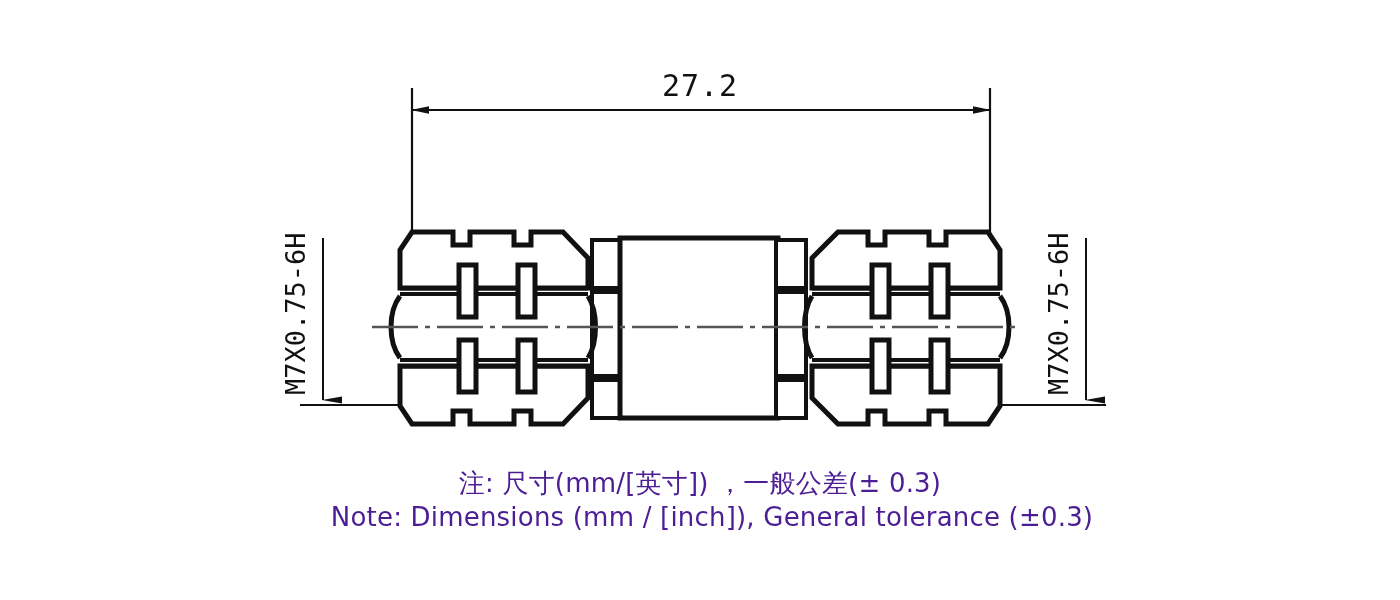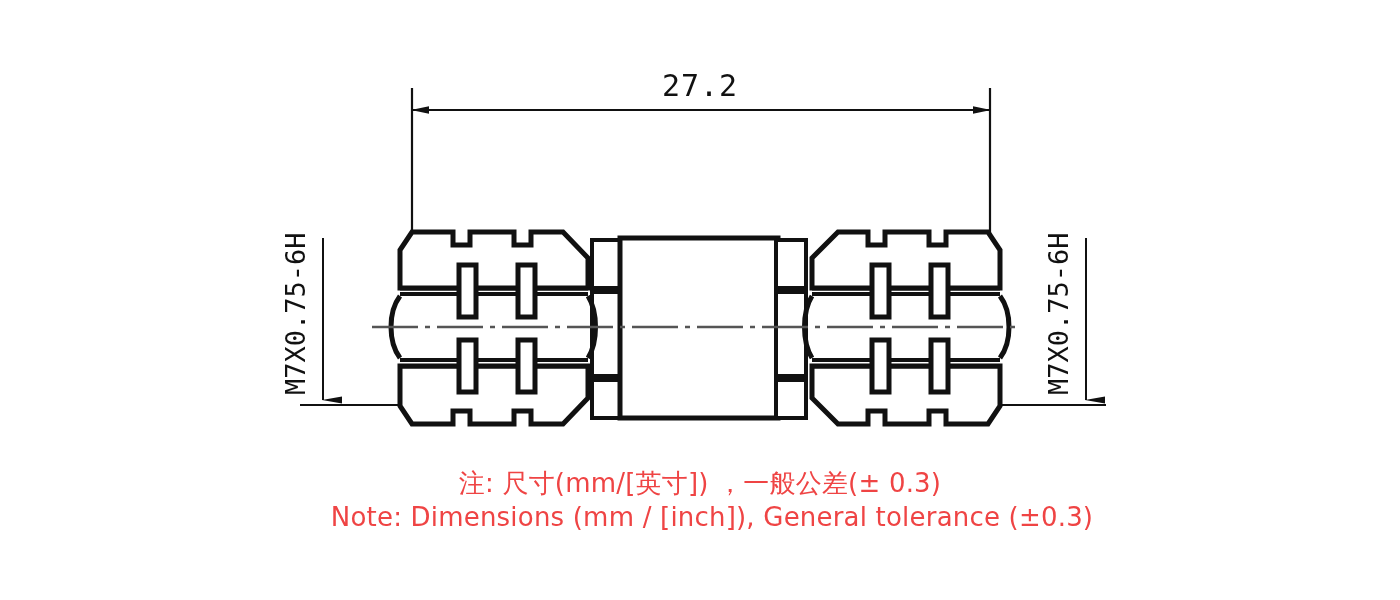--- a/index.html
+++ b/index.html
@@ -23,21 +23,21 @@
     display: block;
     width: 1400px;
     height: 600px;
   }
   .note-block {
     position: absolute;
     left: 0;
     top: 466px;
     width: 1400px;
     text-align: center;
-    color: #ef4444;
+    color: #4c1d95;
   }
   .note-line-cn {
     font-family: "DejaVu Sans", "Liberation Sans", sans-serif;
     font-size: 26px;
     line-height: 34px;
     letter-spacing: 0.2px;
     white-space: pre;
   }
   .note-line-en {
     font-family: "DejaVu Sans", "Liberation Sans", sans-serif;

